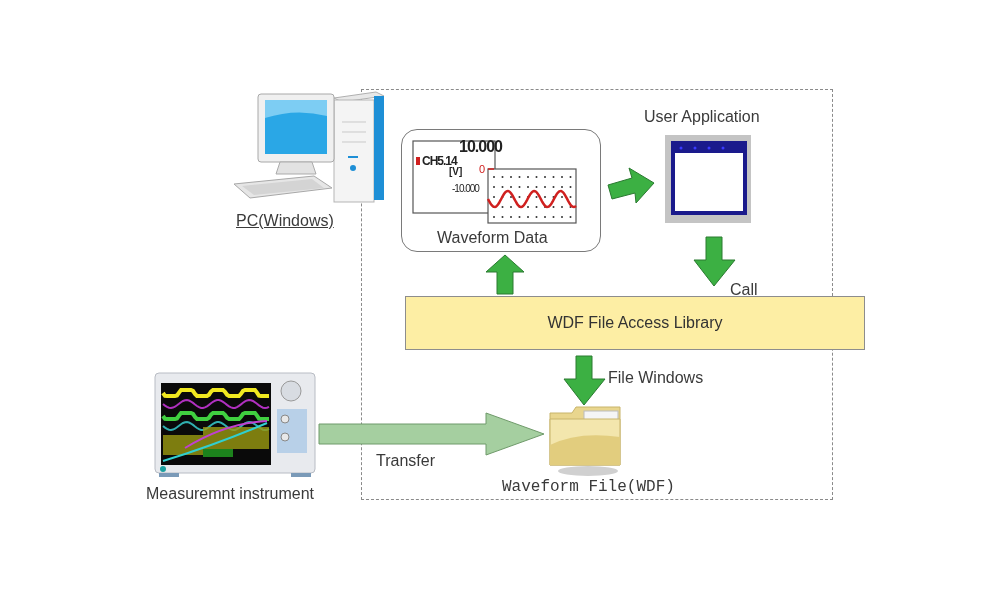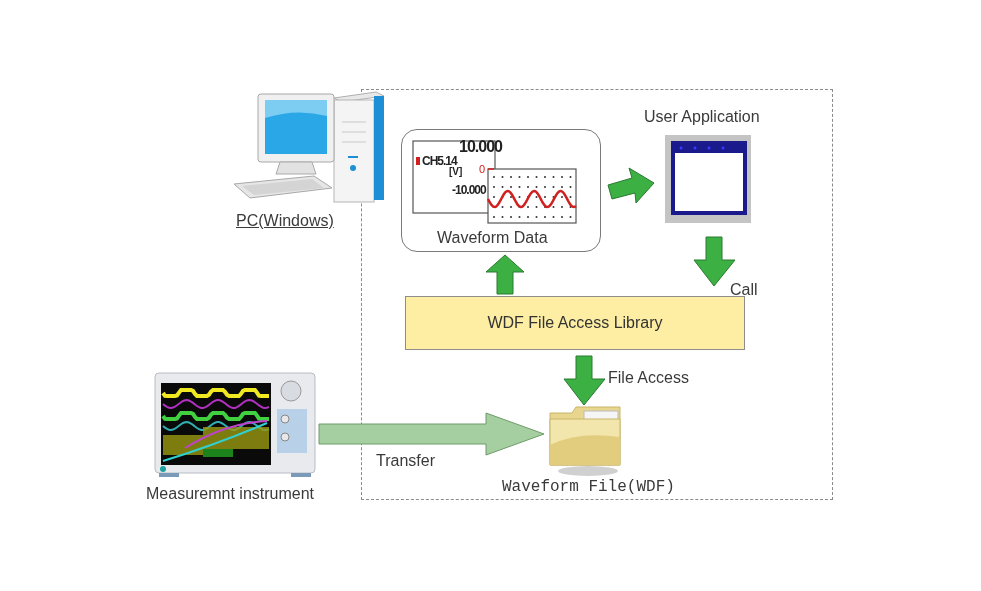--- a/index.html
+++ b/index.html
@@ -4,21 +4,21 @@
 <style>
   html, body { margin: 0; padding: 0; background: #ffffff; }
   body { width: 981px; height: 591px; position: relative; overflow: hidden;
          font-family: "Liberation Sans", sans-serif; color: #3b3b3b; }
   .abs { position: absolute; }
   .label { font-size: 16px; color: #3a3a3a; white-space: nowrap; }
   .dashed-box { left: 361px; top: 89px; width: 472px; height: 411px;
                 border: 1.5px dashed #8a8a8a; box-sizing: border-box; }
   .wave-box { left: 401px; top: 129px; width: 200px; height: 123px;
               border: 1.5px solid #7a7a7a; border-radius: 16px; background: #fff; box-sizing: border-box; }
-  .lib-box { left: 405px; top: 296px; width: 340px; height: 54px;
+  .lib-box { left: 405px; top: 296px; width: 460px; height: 54px;
              background: #fdeea4; border: 1.5px solid #8d8d8d; box-sizing: border-box;
              display: flex; align-items: center; justify-content: center; font-size: 16px; color: #333; }
   svg { position: absolute; overflow: visible; }
 </style>
 </head>
 <body>
 
 <div class="abs dashed-box"></div>
 
 <svg style="left:228px;top:90px;" width="160" height="115" viewBox="0 0 160 115">
@@ -99,21 +99,21 @@
       <circle cx="150" cy="80" r="1"></circle>
       <circle cx="158.5" cy="80" r="1"></circle>
     </g>
   <path id="sine" fill="none" stroke="#d0201f" stroke-width="2.5" d="M76 62.0 L77 63.9 L78 65.7 L79 67.2 L80 68.5 L81 69.4 L82 69.9 L83 70.0 L84 69.6 L85 68.7 L86 67.5 L87 66.0 L88 64.2 L89 62.4 L90 60.5 L91 58.7 L92 57.0 L93 55.7 L94 54.7 L95 54.1 L96 54.0 L97 54.3 L98 55.1 L99 56.2 L100 57.7 L101 59.4 L102 61.3 L103 63.2 L104 65.0 L105 66.7 L106 68.1 L107 69.1 L108 69.8 L109 70.0 L110 69.8 L111 69.1 L112 68.0 L113 66.6 L114 64.9 L115 63.1 L116 61.2 L117 59.4 L118 57.6 L119 56.2 L120 55.1 L121 54.3 L122 54.0 L123 54.2 L124 54.7 L125 55.7 L126 57.1 L127 58.7 L128 60.5 L129 62.4 L130 64.3 L131 66.0 L132 67.6 L133 68.8 L134 69.6 L135 70.0 L136 69.9 L137 69.4 L138 68.5 L139 67.2 L140 65.6 L141 63.8 L142 61.9 L143 60.1 L144 58.3 L145 56.7 L146 55.5 L147 54.6 L148 54.1 L149 54.0 L150 54.5 L151 55.3 L152 56.5 L153 58.1 L154 59.8 L155 61.7 L156 63.6 L157 65.4 L158 67.0 L159 68.3 L160 69.3 L161 69.9 L162 70.0 L163 69.7 L164 68.9 "></path>
   <line x1="76" y1="32" x2="82" y2="32" stroke="#d0201f" stroke-width="1.5"></line>
 </svg>
 <div class="abs" style="left:459px;top:138px;font-size:16px;font-weight:bold;color:#222;letter-spacing:-1px;">10.000</div>
 <div class="abs" style="left:422px;top:154px;font-size:12px;font-weight:bold;color:#222;letter-spacing:-1px;">CH5.14</div>
 <div class="abs" style="left:449px;top:166px;font-size:10px;font-weight:bold;color:#222;">[V]</div>
 <div class="abs" style="left:479px;top:163px;font-size:11px;color:#d0201f;">0</div>
-<div class="abs" style="left:452px;top:183px;font-size:12px;font-weight:bold;color:#222;letter-spacing:-1px;">-10.000</div>
+<div class="abs" style="left:452px;top:183px;font-size:10px;font-weight:normal;color:#222;letter-spacing:-1px;">-10.000</div>
 <div class="abs label" style="left:437px;top:229px;text-align:right;">Waveform Data</div>
 
 <svg style="left:606px;top:165px;" width="50" height="42" viewBox="0 0 50 42">
   <polygon points="2,20 26,13 23,3 48,18 30,38 29,28 6,34" fill="#3cb043" stroke="#2a7a30" stroke-width="1"></polygon>
 </svg>
 
 <div class="abs label" style="left:644px;top:108px;">User Application</div>
 <svg style="left:665px;top:135px;" width="86" height="88" viewBox="0 0 86 88">
   <rect x="0" y="0" width="86" height="88" fill="#c4c4c4"></rect>
   <rect x="8" y="8" width="72" height="70" fill="#fff" stroke="#1a1a8c" stroke-width="4"></rect>
@@ -133,21 +133,21 @@
   <polygon points="20,1 39,18 28,18 28,40 12,40 12,18 1,18" fill="#3cb043" stroke="#2a7a30" stroke-width="1"></polygon>
 </svg>
 
 <div class="abs lib-box">
     <span>WDF File Access Library</span>
   </div>
 
 <svg style="left:563px;top:355px;" width="44" height="52" viewBox="0 0 44 52">
   <polygon points="13,1 29,1 29,24 42,24 21,50 1,24 13,24" fill="#3cb043" stroke="#2a7a30" stroke-width="1"></polygon>
 </svg>
-<div class="abs label" style="left:608px;top:369px;">File Access</div>
+<div class="abs label" style="left:608px;top:369px;">File Windows</div>
 
 <svg style="left:548px;top:405px;" width="78" height="72" viewBox="0 0 78 72">
   <ellipse cx="40" cy="66" rx="30" ry="5" fill="#d0d0d0"></ellipse>
   <path d="M2 8 L24 8 L28 2 L72 2 L72 60 L2 60 Z" fill="#e9d68e" stroke="#c8b46a"></path>
   <rect x="36" y="6" width="34" height="10" fill="#f5f5f5" stroke="#bbb"></rect>
   <path d="M2 14 L72 14 L72 60 L2 60 Z" fill="#f3e6ad" stroke="#c8b46a"></path>
   <path d="M2 40 Q30 26 72 32 L72 60 L2 60 Z" fill="#e2cd7e"></path>
 </svg>
 <div class="abs label" style="left:502px;top:478px;font-family:Liberation Mono, monospace;">Waveform File(WDF)</div>
 

